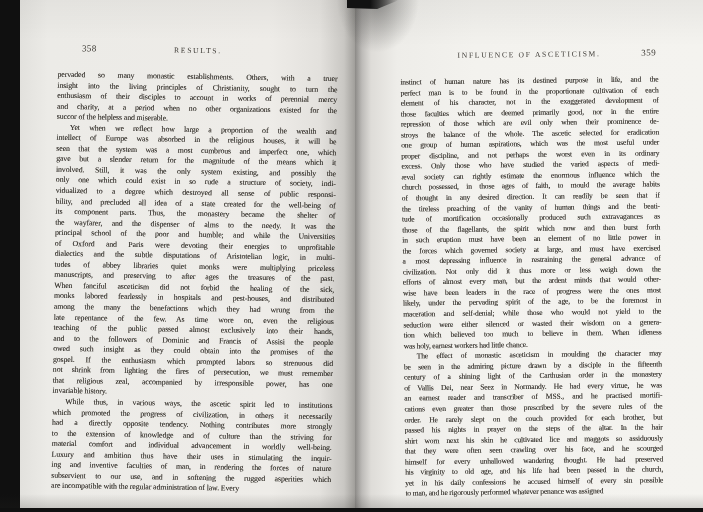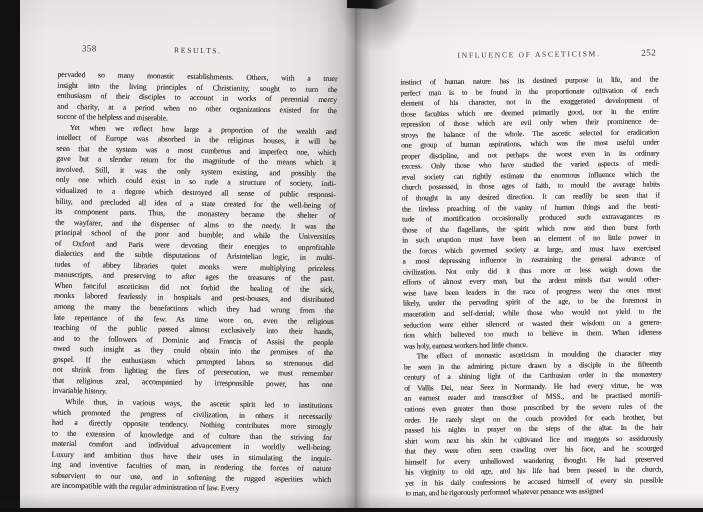--- a/index.html
+++ b/index.html
@@ -133,21 +133,21 @@
           <div class="line">ing and inventive faculties of man, in rendering the forces of nature</div>
           <div class="line">subservient to our use, and in softening the rugged asperities which</div>
           <div class="line last">are incompatible with the regular administration of law. Every</div>
         </div>
       </div>
   </div>
 
   <div class="page-text right-text">
     <div class="page-head">
       <span class="running-head">INFLUENCE OF ASCETICISM.</span>
-      <span class="page-number">252</span>
+      <span class="page-number">359</span>
     </div>
     <div class="page-body" id="right-body">
         <div class="paragraph">
           <div class="line">instinct of human nature has its destined purpose in life, and the</div>
           <div class="line">perfect man is to be found in the proportionate cultivation of each</div>
           <div class="line">element of his character, not in the exaggerated development of</div>
           <div class="line">those faculties which are deemed primarily good, nor in the entire</div>
           <div class="line">repression of those which are evil only when their prominence de-</div>
           <div class="line">stroys the balance of the whole. The ascetic selected for eradication</div>
           <div class="line">one group of human aspirations, which was the most useful under</div>

